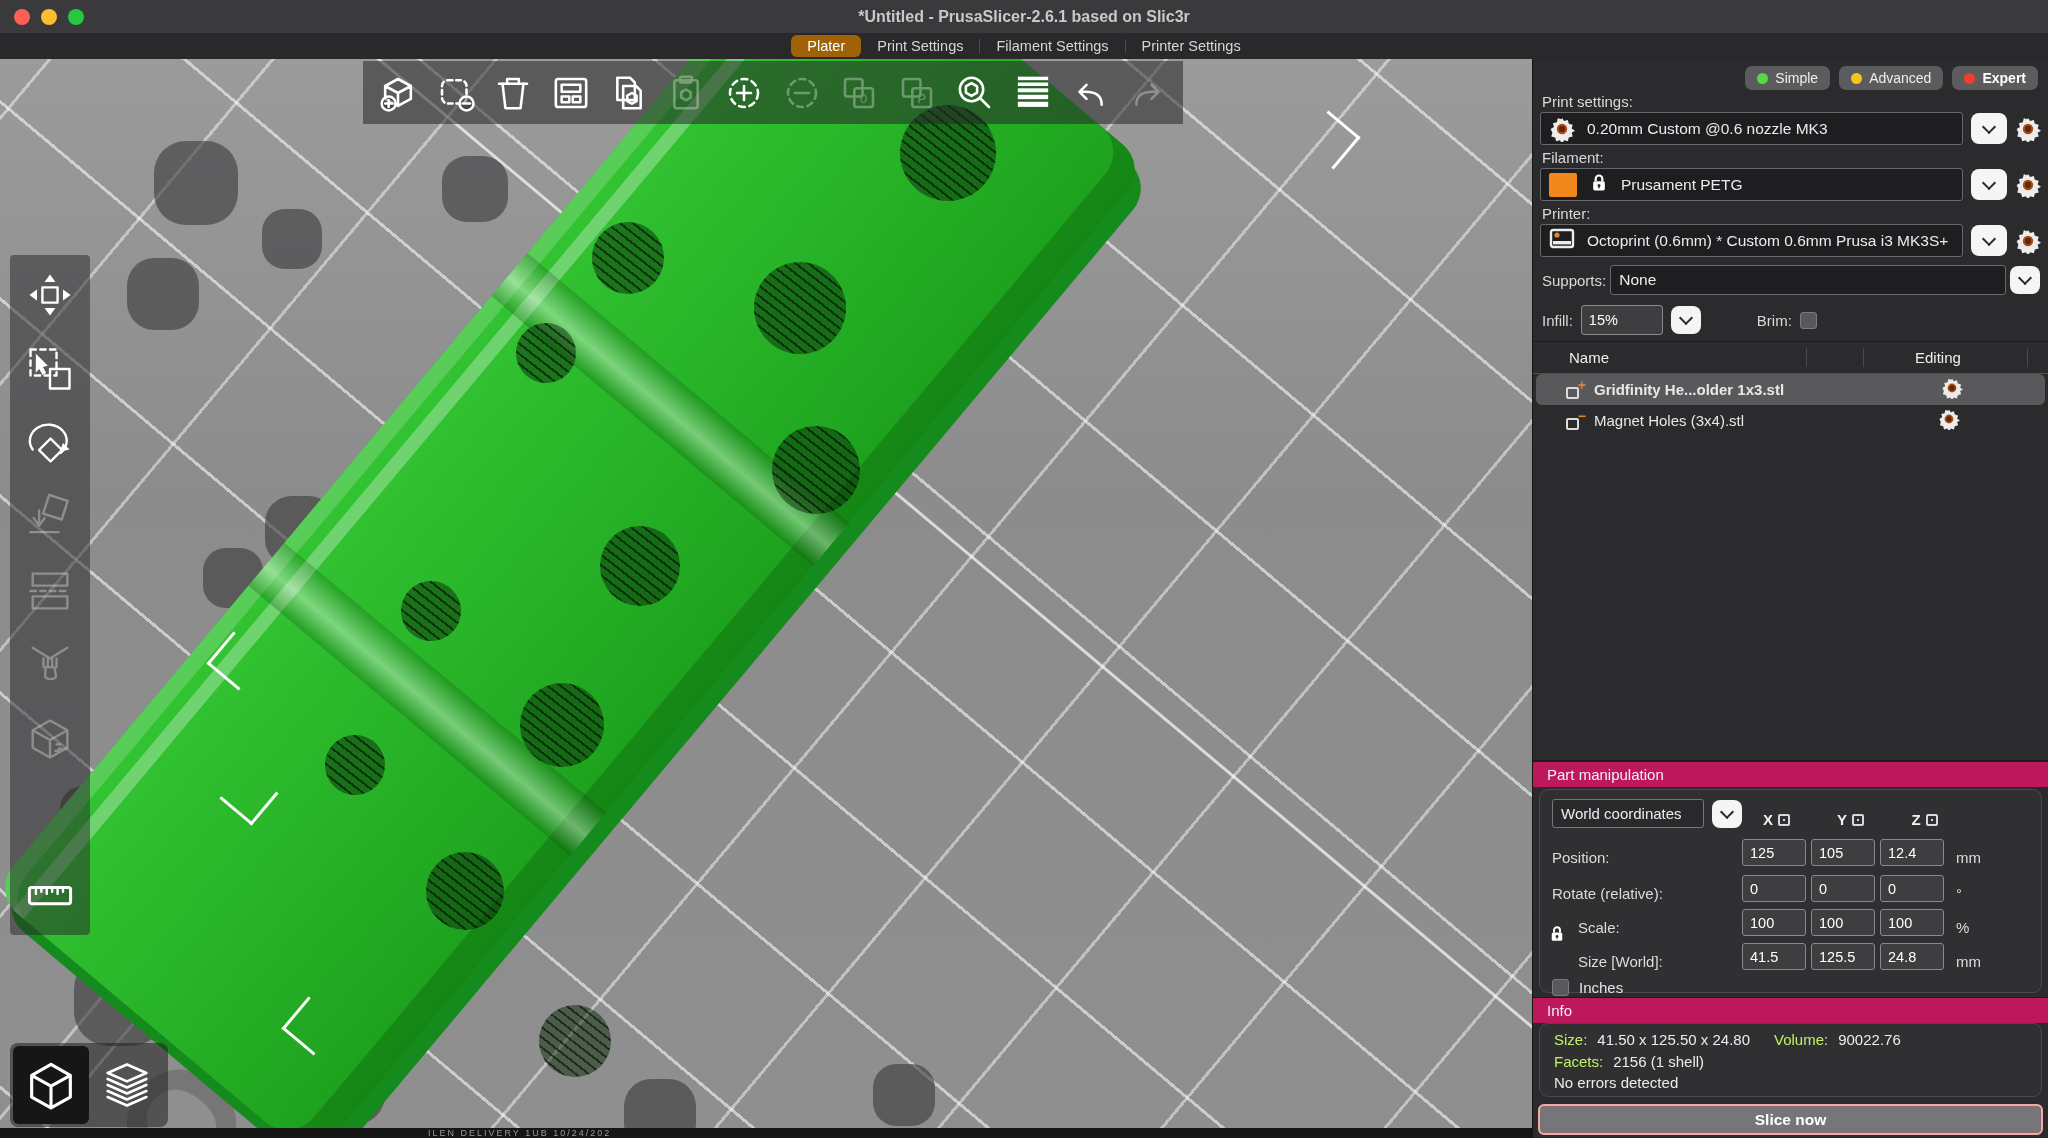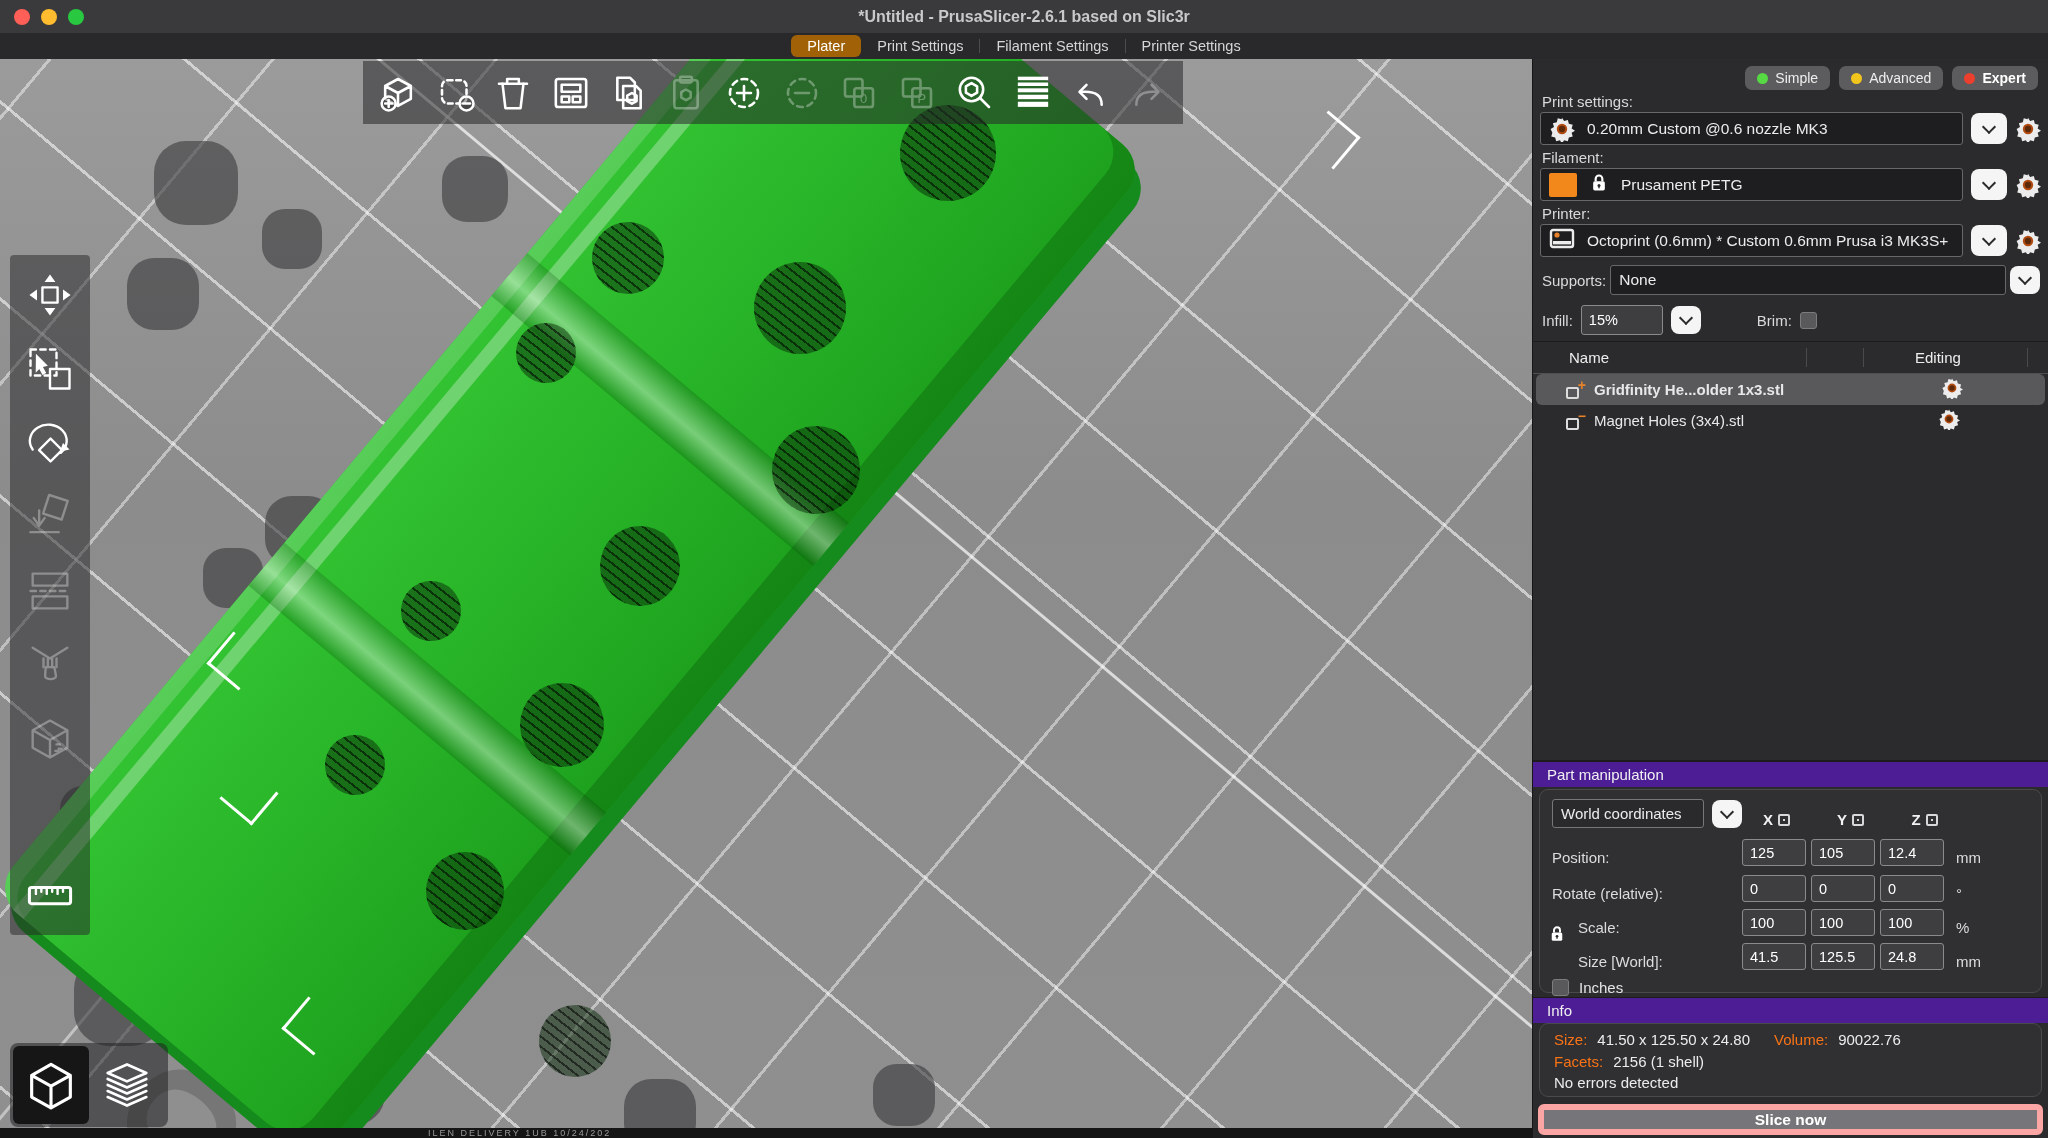--- a/index.html
+++ b/index.html
@@ -95,40 +95,40 @@
   .colsep { position:absolute; top:6px; bottom:6px; width:1px; background:#4a4a4c; }
   .objrow { height:31px; display:flex; align-items:center; position:relative; color:#e8e8ea; font-size:15px; }
   .objrow.selected { background:#59595b; border-radius:6px; margin:0 3px; }
   .rowicon { width:20px; height:18px; position:relative; margin-right:8px; flex:0 0 auto; }
   .rowicon .sq { position:absolute; left:0; bottom:0; width:13px; height:12px; border:2px solid #dcdcdc; border-radius:2px; }
   .rowicon .mark { position:absolute; right:0; top:-3px; color:#e8822a; font-size:14px; font-weight:bold; line-height:1; }
   .expander { width:12px; height:12px; border-right:2.4px solid #cfcfd1; border-bottom:2.4px solid #cfcfd1;
     transform:rotate(45deg); margin:-4px 10px 0 8px; flex:0 0 auto; }
 
   
-  .sechead { position:absolute; left:0; right:0; height:26px; background:#4c1d95; border-top:1px solid #1c1c1d;
+  .sechead { position:absolute; left:0; right:0; height:26px; background:#be185d; border-top:1px solid #1c1c1d;
     display:flex; align-items:center; padding-left:14px; color:#f0f0f2; font-size:15px; }
   .panel { position:absolute; left:6px; right:6px; background:#303032; border:1px solid #4a4a4c; border-radius:9px; }
 
   .mrow { position:absolute; left:12px; right:10px; height:28px; display:flex; align-items:flex-end; }
   .mlabel { width:190px; color:#dcdcde; flex:0 0 auto; }
   .mvals { display:flex; gap:5px; }
   .munit { margin-left:12px; color:#dcdcde; }
   .coordbox { width:158px; height:29px; background:#2a2a2c; border:1px solid #77777a; border-radius:3px;
     display:flex; align-items:center; padding:0 8px; color:#ececee; }
   .axis { display:flex; align-items:center; gap:5px; font-weight:bold; color:#f2f2f4; width:69px; justify-content:center; }
   .axisbox { width:12px; height:12px; border:2px solid #d8d8da; border-radius:2px; position:relative; }
   .axisbox::after { content:""; position:absolute; left:3px; top:3px; width:2px; height:2px; background:#d8d8da; }
   .lock { position:absolute; }
 
   .inforow { position:absolute; left:14px; display:flex; gap:10px; font-size:15px; color:#ececee; }
-  .infolbl { color:#f97316; }
+  .infolbl { color:#bef264; }
 
   .slice { position:absolute; left:5px; right:5px; top:1045px; height:31px; background:#76767a;
-    border:6px solid #fca5a5; border-radius:6px; color:#fff; font-size:15.5px; font-weight:bold;
+    border:2px solid #fca5a5; border-radius:6px; color:#fff; font-size:15.5px; font-weight:bold;
     display:flex; align-items:center; justify-content:center; }
 
   svg.wic { stroke:#fff; fill:none; stroke-width:2.2; stroke-linecap:round; stroke-linejoin:round; }
 </style>
 </head>
 <body>
 
 <div class="titlebar">
   <div class="lights">
     <span class="light red"></span>

